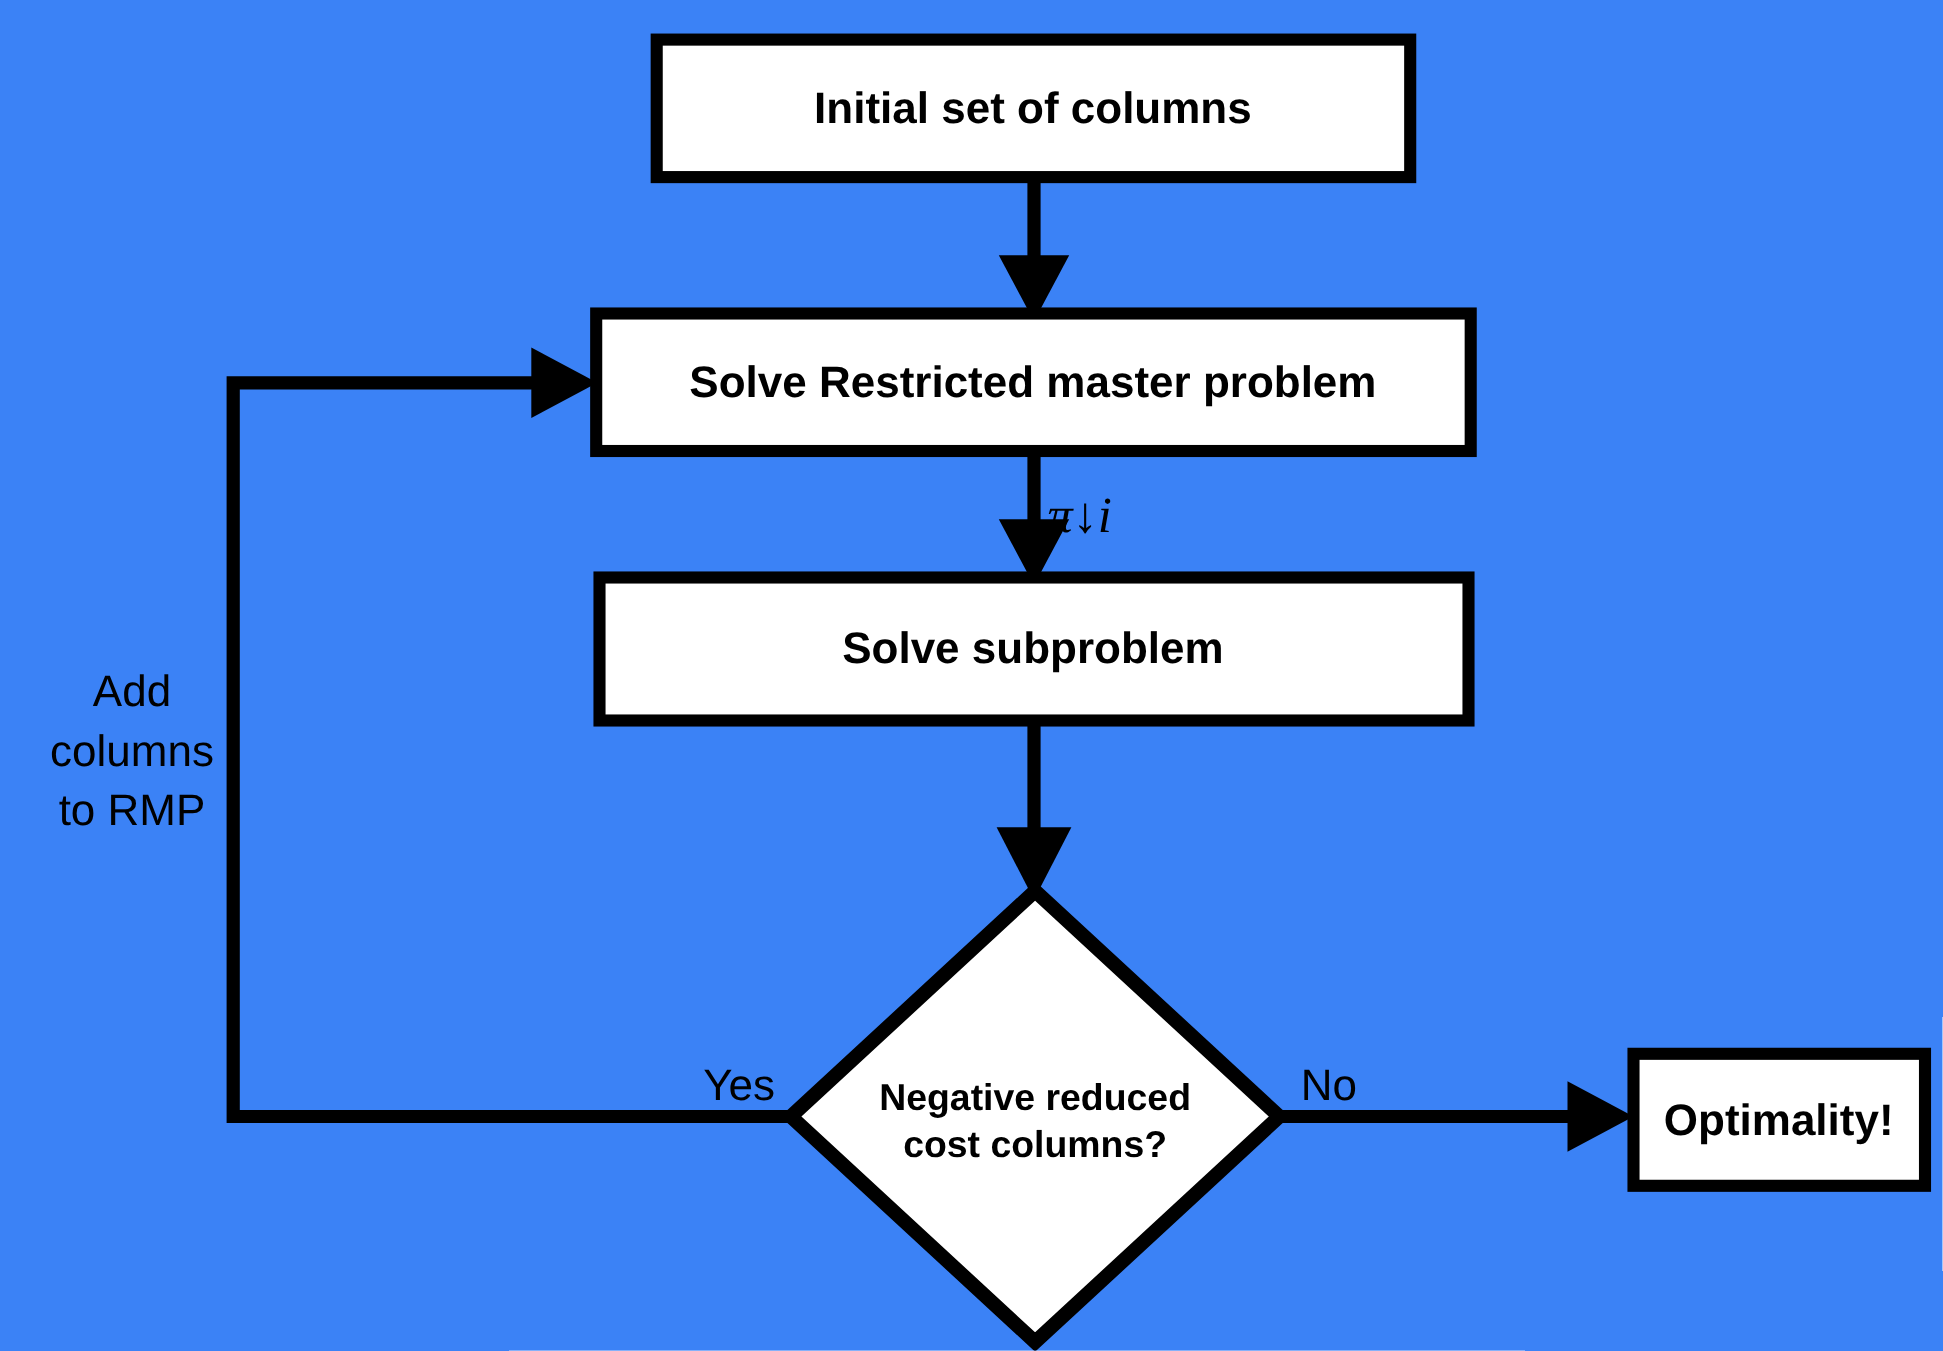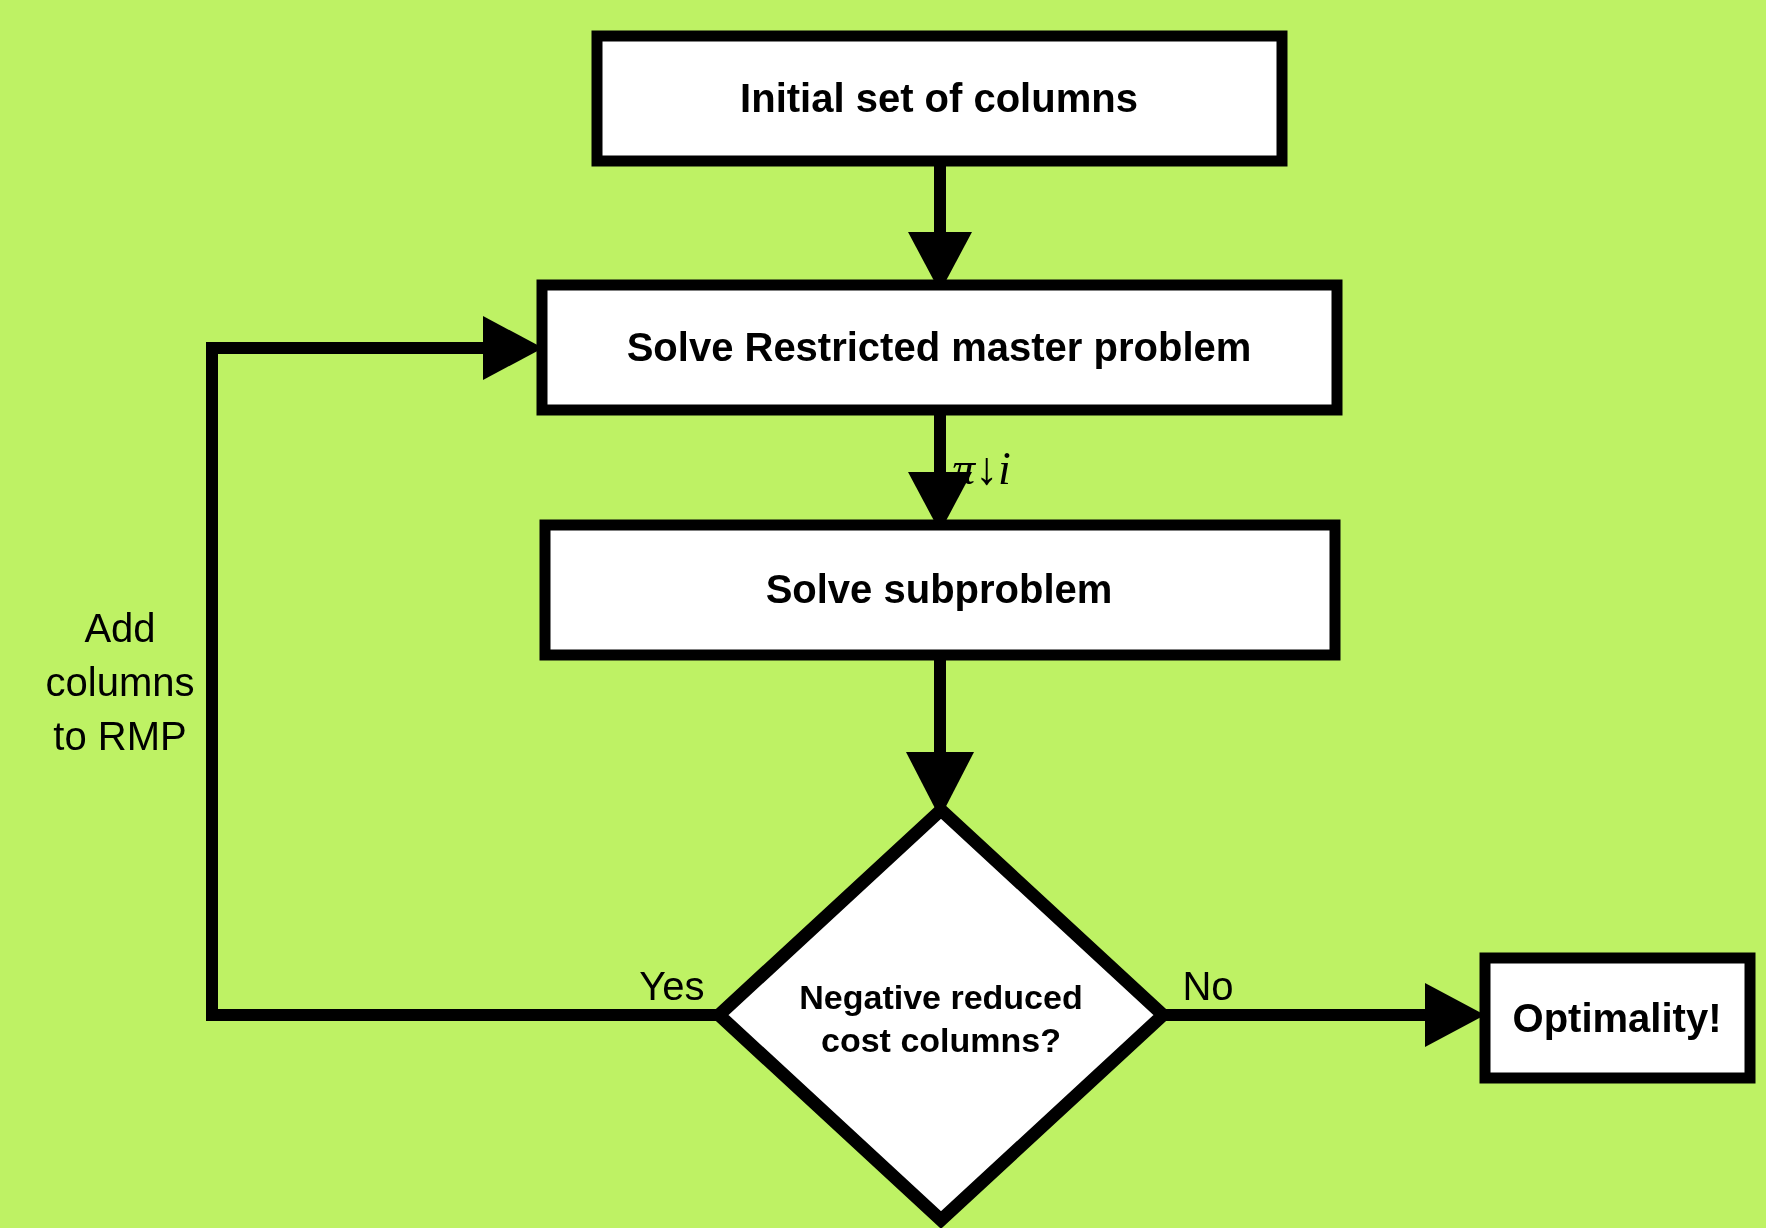--- a/index.html
+++ b/index.html
@@ -10,21 +10,21 @@
   body {
     width: 1766px;
     height: 1228px;
     font-family: "Liberation Sans", sans-serif;
     overflow: hidden;
   }
   #diagram-root {
     position: relative;
     width: 1766px;
     height: 1228px;
-    background: #bef264;
+    background: #3b82f6;
   }
   svg#flow-svg {
     position: absolute;
     top: 0;
     left: 0;
     width: 1766px;
     height: 1228px;
     display: block;
   }
   .node-rect {

